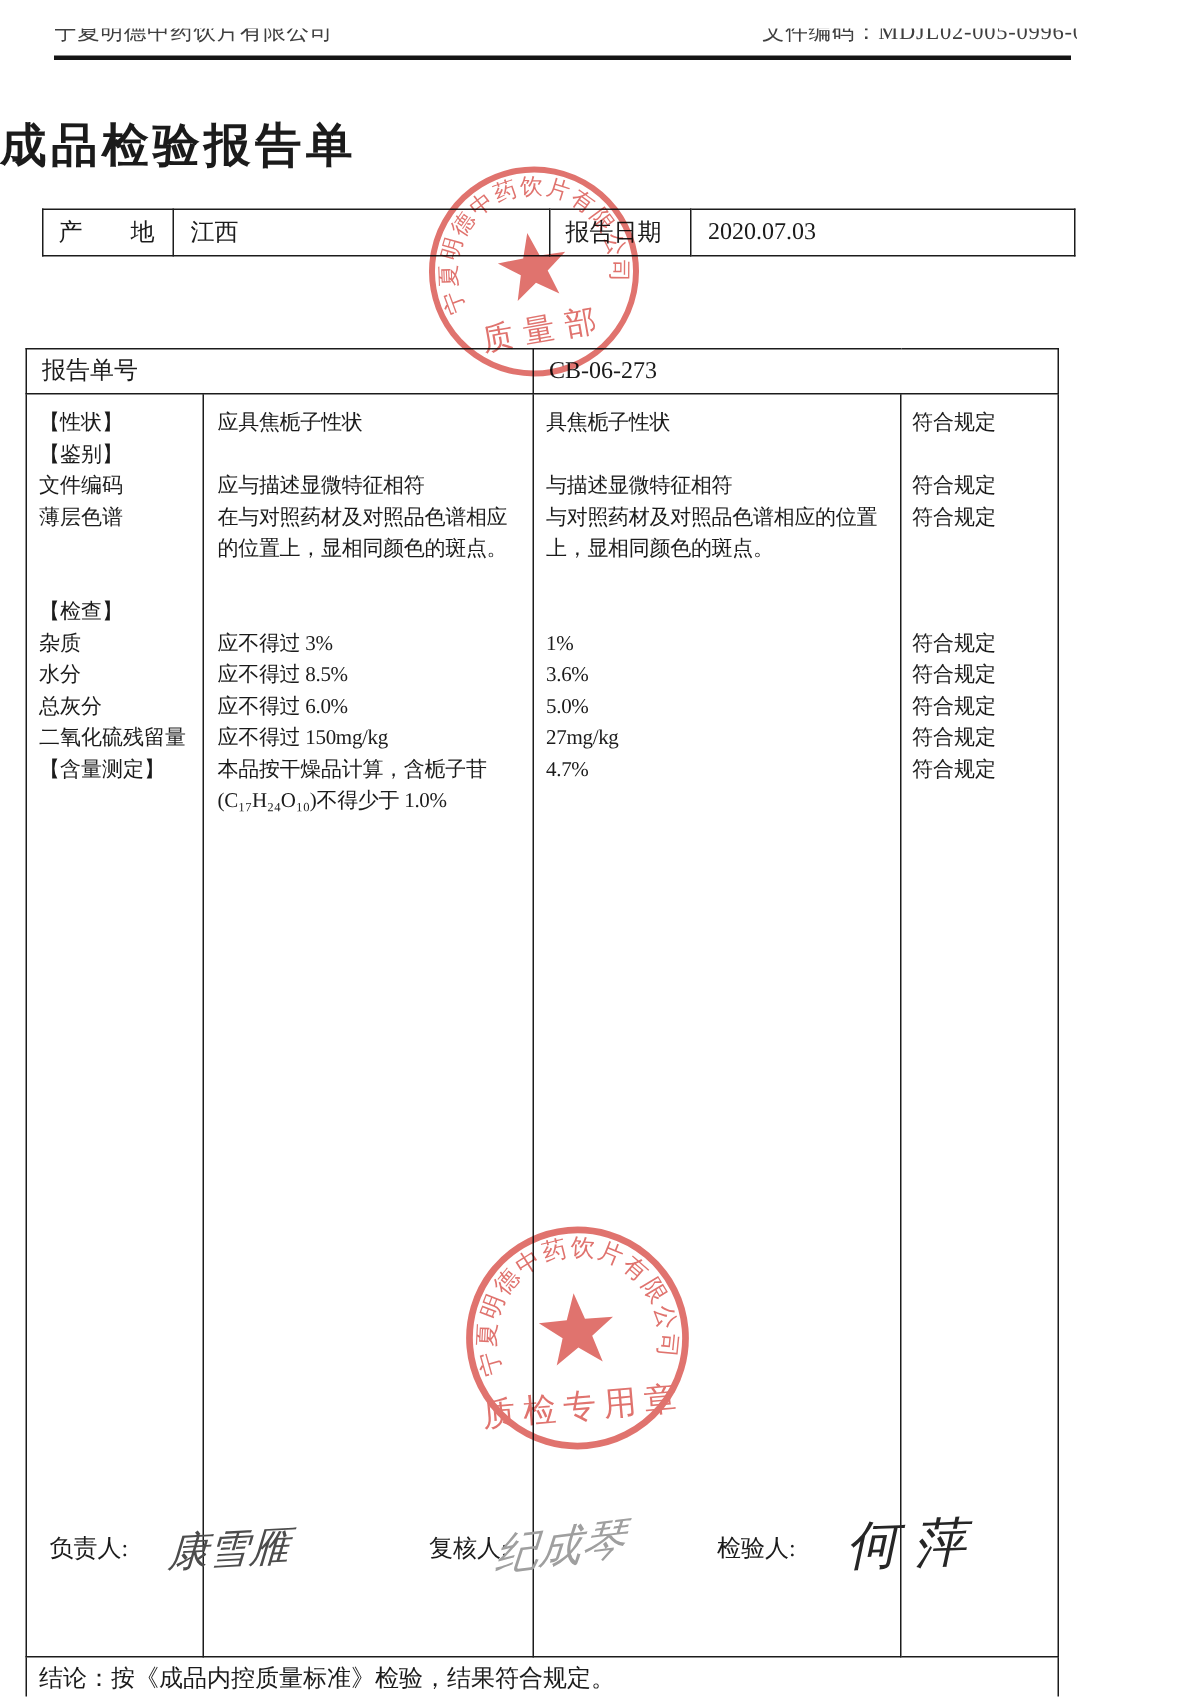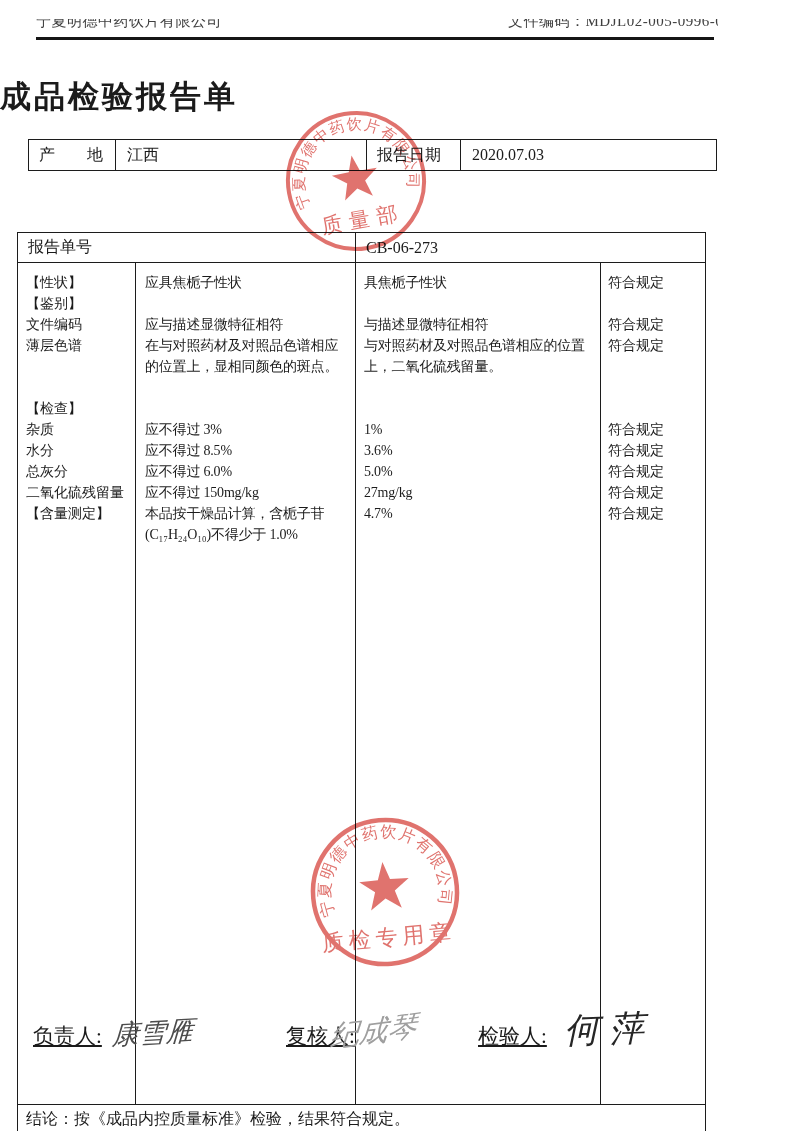--- a/index.html
+++ b/index.html
@@ -29,21 +29,21 @@
   #main-table th { height:36px; font-size:16px; text-align:center; vertical-align:middle; }
   #main-table th u { text-underline-offset:3px; }
   #main-table td.body { height:842px; vertical-align:top; padding-top:9px; font-size:14px; }
   .ln { height:21px; line-height:21px; white-space:nowrap; }
   td.c1 .ln { padding-left:8px; }
   td.c2 .ln { padding-left:9px; letter-spacing:-.2px; }
   td.c3 .ln { padding-left:8px; letter-spacing:-.2px; }
   td.c4 .ln { padding-left:7px; }
   #main-table td.concl { height:30px; font-size:16px; padding-left:8px; vertical-align:middle; }
   
-  .sig-label { position:absolute; font-size:21px;text-decoration:underline; }
+  .sig-label { position:absolute; font-size:16px; }
   .sig-name  { position:absolute; font-style:italic; white-space:nowrap; }
   #sig1 { left:112px; top:1015px; font-size:27px; color:#4c4c4c; transform:rotate(-3deg) skewX(-6deg); }
   #sig2 { left:330px; top:1012px; font-size:29px; color:#9f9f9f; transform:rotate(-7deg) skewX(-12deg); }
   #sig3 { left:564px; top:1006px; font-size:35px; color:#262626; letter-spacing:10px; transform:rotate(-2deg); }
   
   .stamp { position:absolute; opacity:.82; mix-blend-mode:multiply; pointer-events:none; }
 </style>
 </head>
 <body>
 
@@ -115,21 +115,21 @@
           <div class="ln">应不得过 6.0%</div>
           <div class="ln">应不得过 150mg/kg</div>
           <div class="ln">本品按干燥品计算，含栀子苷</div>
           <div class="ln">(C₁₇H₂₄O₁₀)不得少于 1.0%</div>
         </td>
     <td class="body c3">
           <div class="ln">具焦栀子性状</div>
           <div class="ln">&nbsp;</div>
           <div class="ln">与描述显微特征相符</div>
           <div class="ln">与对照药材及对照品色谱相应的位置</div>
-          <div class="ln">上，二氧化硫残留量。</div>
+          <div class="ln">上，显相同颜色的斑点。</div>
           <div class="ln">&nbsp;</div>
           <div class="ln">&nbsp;</div>
           <div class="ln">1%</div>
           <div class="ln">3.6%</div>
           <div class="ln">5.0%</div>
           <div class="ln">27mg/kg</div>
           <div class="ln">4.7%</div>
           <div class="ln">&nbsp;</div>
         </td>
     <td class="body c4">

